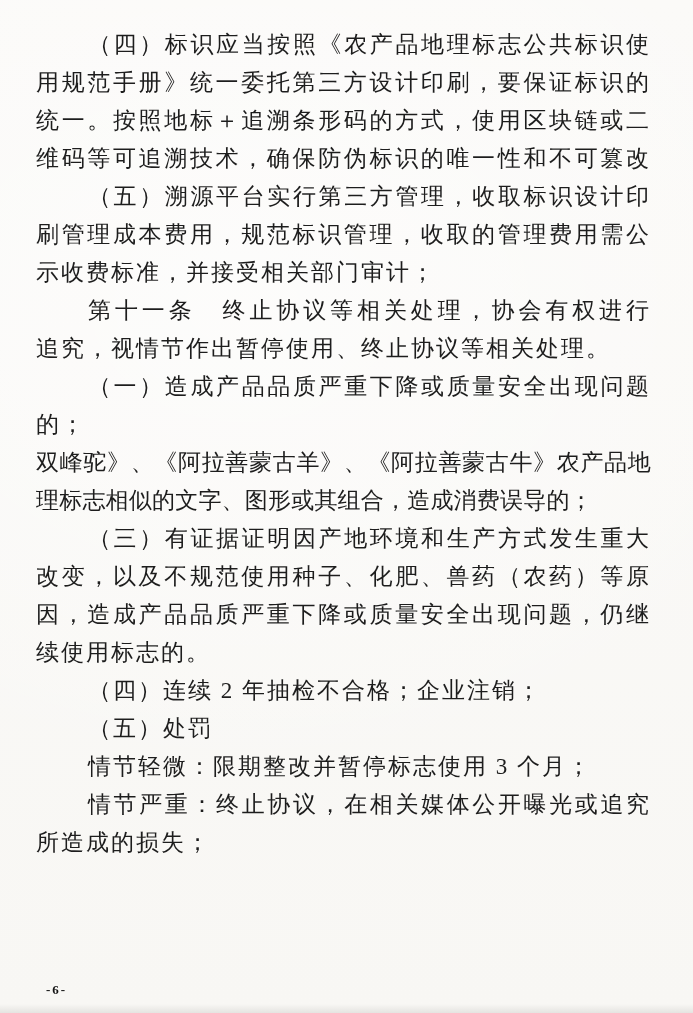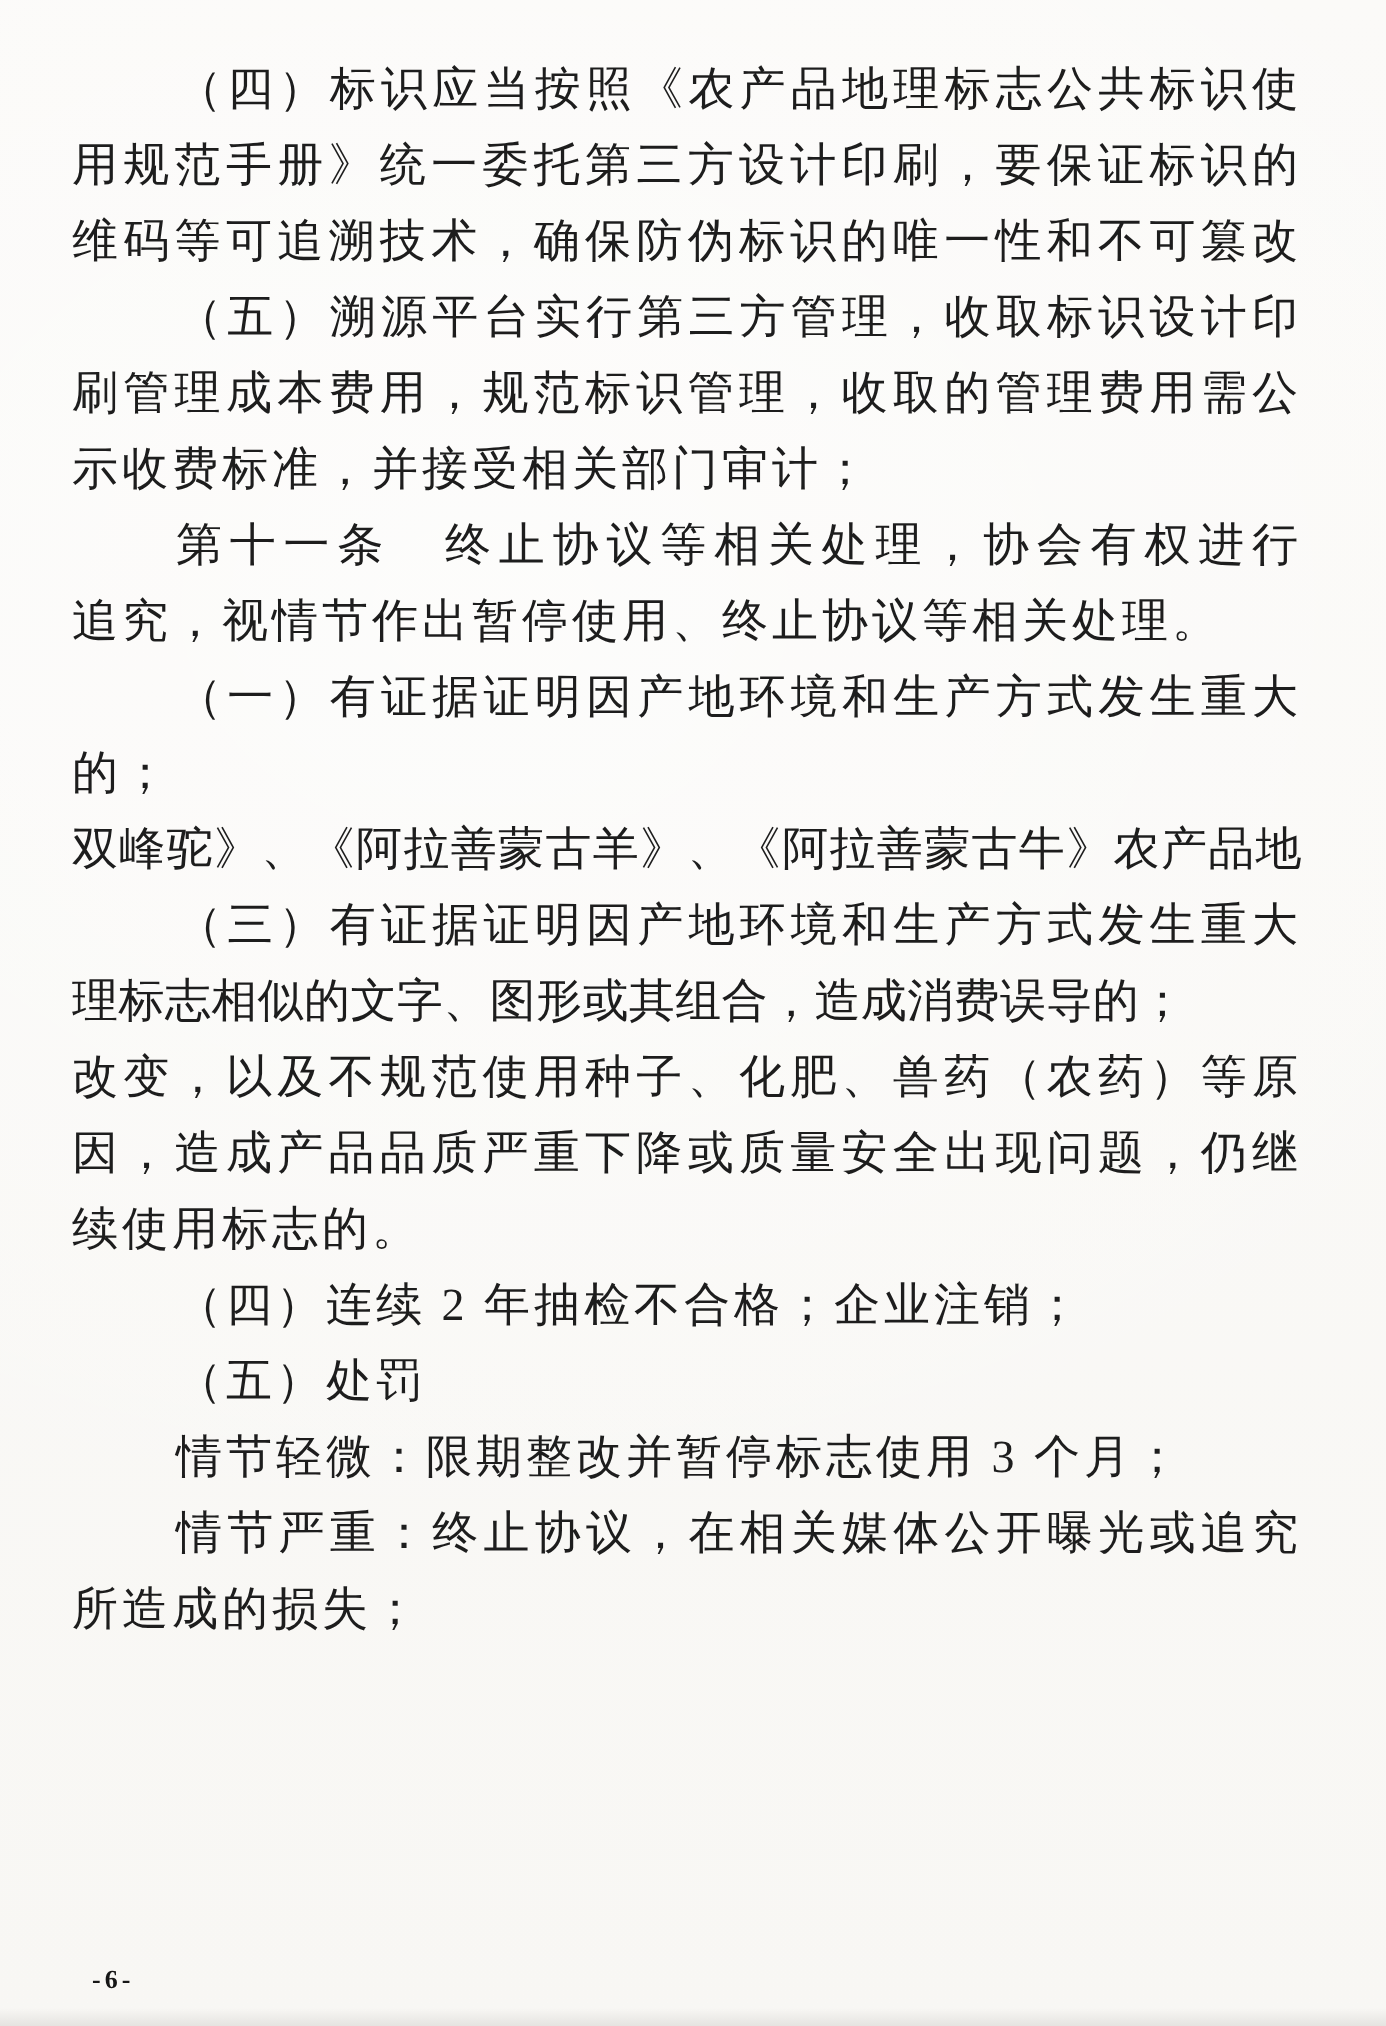--- a/index.html
+++ b/index.html
@@ -68,31 +68,32 @@
     background: linear-gradient(rgba(0,0,0,0), rgba(60,58,52,0.10));
   }
 </style>
 </head>
 <body>
 
 <div class="page">
   <div class="doc-body">
       <div class="line indent full"><span>（四）标识应当按照《农产品地理标志公共标识使</span></div>
       <div class="line full"><span>用规范手册》统一委托第三方设计印刷，要保证标识的</span></div>
+      <div class="line full"><span>统一。按照地标＋追溯条形码的方式，使用区块链或二</span></div>
       <div class="line full"><span>维码等可追溯技术，确保防伪标识的唯一性和不可篡改</span></div>
       <div class="line indent full"><span>（五）溯源平台实行第三方管理，收取标识设计印</span></div>
       <div class="line full"><span>刷管理成本费用，规范标识管理，收取的管理费用需公</span></div>
       <div class="line"><span>示收费标准，并接受相关部门审计；</span></div>
       <div class="line indent full"><span class="bold">第十一条</span><span>　终止协议等相关处理，协会有权进行</span></div>
       <div class="line"><span>追究，视情节作出暂停使用、终止协议等相关处理。</span></div>
-      <div class="line indent full"><span>（一）有证据证明因产地环境和生产方式发生重大</span></div>
+      <div class="line indent full"><span>（一）造成产品品质严重下降或质量安全出现问题</span></div>
       <div class="line"><span>的；</span></div>
       <div class="line full tight"><span>双峰驼》、《阿拉善蒙古羊》、《阿拉善蒙古牛》农产品地</span></div>
+      <div class="line tight"><span>理标志相似的文字、图形或其组合，造成消费误导的；</span></div>
       <div class="line indent full"><span>（三）有证据证明因产地环境和生产方式发生重大</span></div>
-      <div class="line tight"><span>理标志相似的文字、图形或其组合，造成消费误导的；</span></div>
       <div class="line full"><span>改变，以及不规范使用种子、化肥、兽药（农药）等原</span></div>
       <div class="line full"><span>因，造成产品品质严重下降或质量安全出现问题，仍继</span></div>
       <div class="line"><span>续使用标志的。</span></div>
       <div class="line indent"><span>（四）连续 2 年抽检不合格；企业注销；</span></div>
       <div class="line indent"><span>（五）处罚</span></div>
       <div class="line indent"><span>情节轻微：限期整改并暂停标志使用 3 个月；</span></div>
       <div class="line indent full"><span>情节严重：终止协议，在相关媒体公开曝光或追究</span></div>
       <div class="line"><span>所造成的损失；</span></div>
     </div>
   <div class="page-number">-6-</div>

